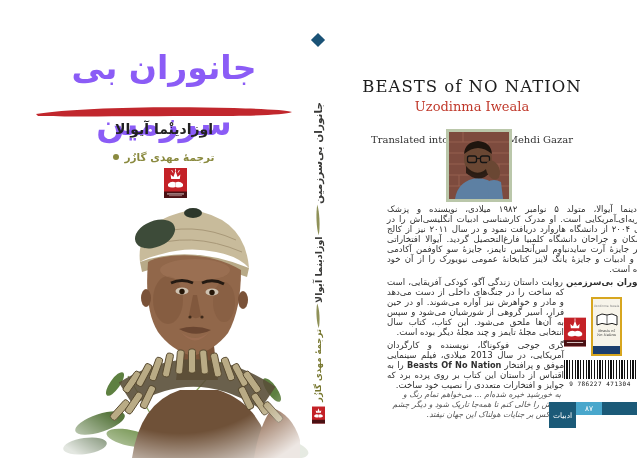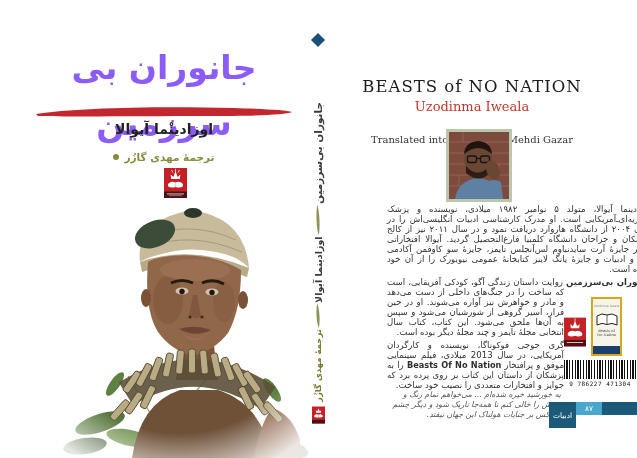--- a/index.html
+++ b/index.html
@@ -281,21 +281,21 @@
           <div class="mc-band"></div>
         </div>
       </div>
       <div class="barcode-wrap">
         <div class="bars"></div>
         <div class="digits">9 786227 471304</div>
       </div>
     </div>
 
     <p><b>جانوران بی‌سرزمین</b><span> روایت داستان زندگی آگو، کودکی آفریقایی، است که ساخت را در جنگ‌های داخلی از دست می‌دهد و مادر و خواهرش نیز آواره می‌شوند. او در حین فرار، اسیر گروهی از شورشیان می‌شود و سپس به آن‌ها ملحق می‌شود. این کتاب، کتاب سال انتخابی مجلهٔ تایمز و چند مجلهٔ دیگر بوده است.</span></p>
-    <p><span>گری جوجی فوکوناگا، نویسنده و کارگردان آمریکایی، در سال 2013 میلادی، فیلم سینمایی موفق و پرافتخار </span><b dir="ltr" class="latin-bold">Beasts Of No Nation</b><span> را به پزشکان از داستان این کتاب بر روی پرده برد که جوایز و افتخارات متعددی را نصیب خود ساخت.</span></p>
+    <p><span>گری جوجی فوکوناگا، نویسنده و کارگردان آمریکایی، در سال 2013 میلادی، فیلم سینمایی موفق و پرافتخار </span><b dir="ltr" class="latin-bold">Beasts Of No Nation</b><span> را به اقتباس از داستان این کتاب بر روی پرده برد که جوایز و افتخارات متعددی را نصیب خود ساخت.</span></p>
   </div>
 
   <div class="abs bk-quote">به خورشید خیره شده‌ام ... می‌خواهم تمام رنگ و نورش را خالی کنم تا همه‌جا تاریک شود و دیگر چشم هیچ‌کس بر جنایات هولناک این جهان نیفتد.</div>
 
   <div class="abs bk-band">
     <div class="band-label">ادبیات</div>
     <div class="band-num">۸۷</div>
     <div class="band-fill"></div>
   </div>
 

